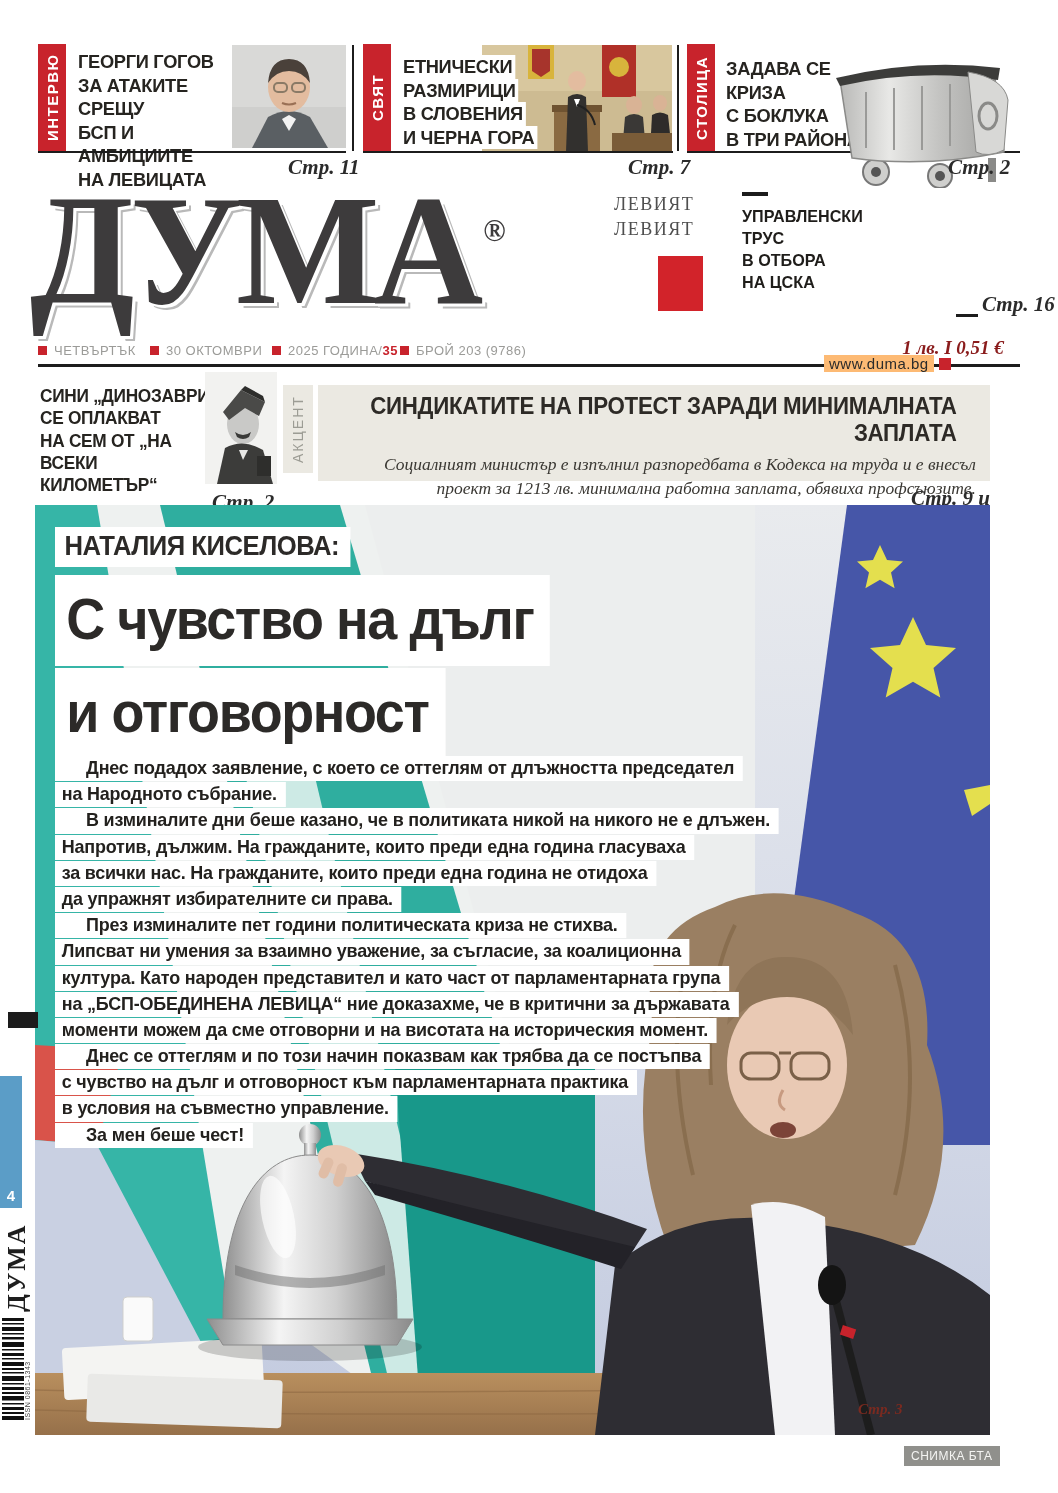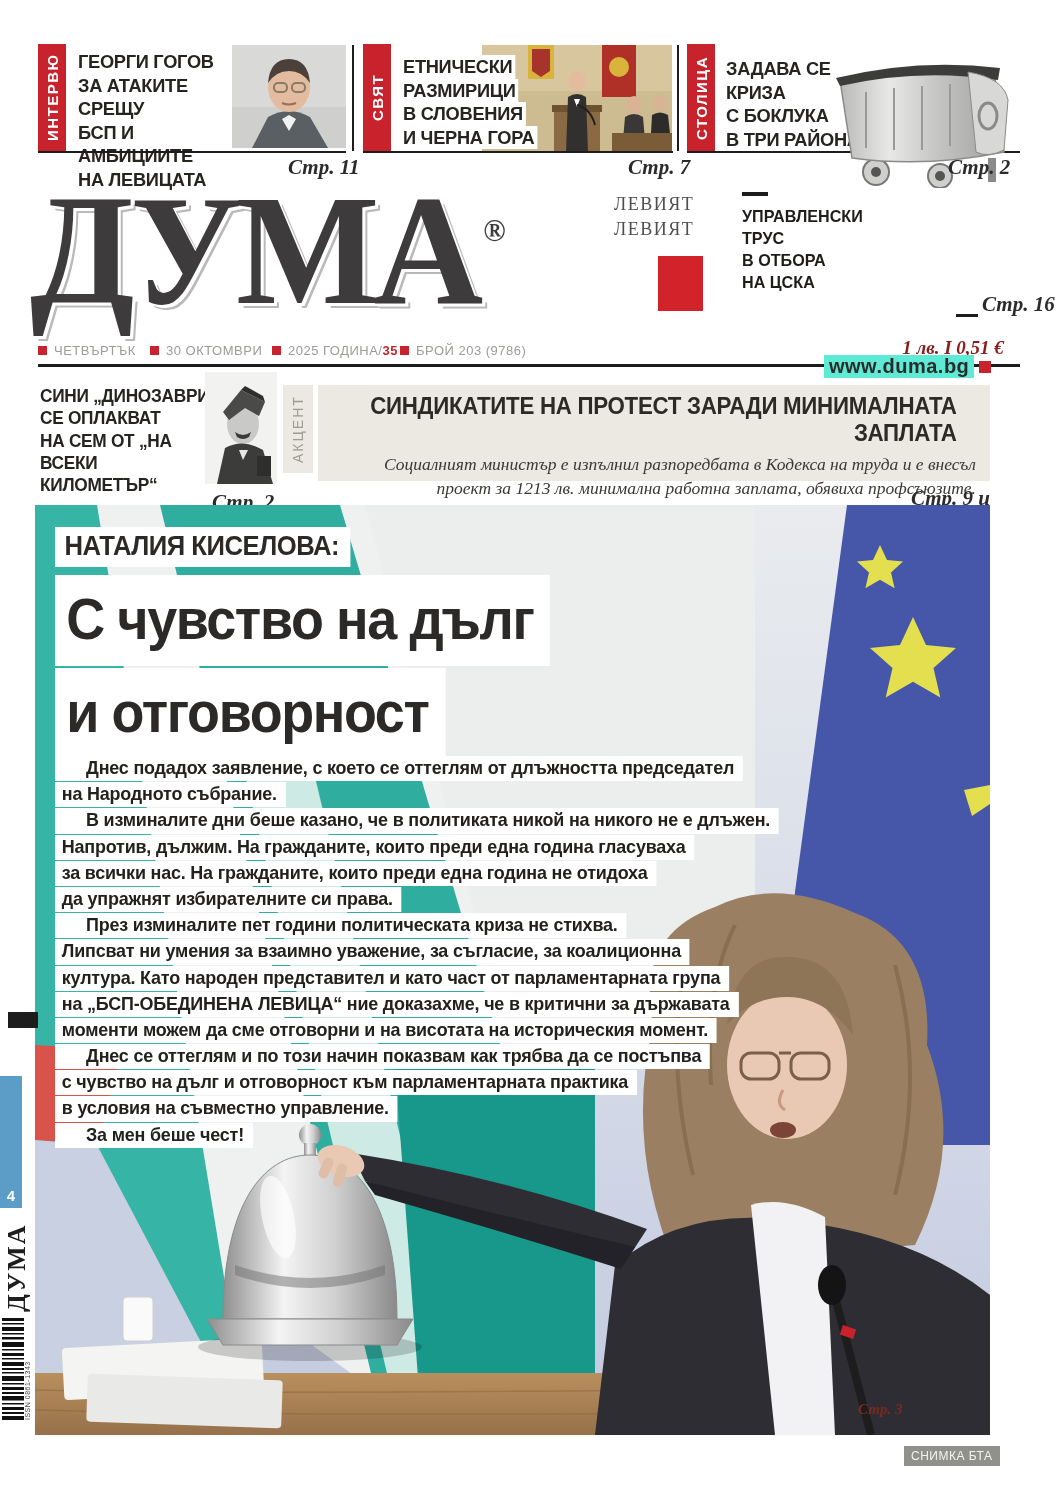--- a/index.html
+++ b/index.html
@@ -32,21 +32,21 @@
              transform:scaleX(.95);transform-origin:left top;}
   .dash{background:#1c1c1c;height:4px;}
 
   
   .dl-item{display:inline-flex;align-items:center;gap:7px;font-size:13px;color:#9b9b98;
            letter-spacing:.5px;}
   .dl-sq{width:9px;height:9px;background:#c8232c;display:inline-block;}
   .dl-red{color:#c8232c;}
   .price{font-family:"Liberation Serif",serif;font-style:italic;font-weight:700;
          font-size:19px;color:#8a1c1c;}
-  .site{font-weight:700;font-size:20px;color:#2b2b2b;background:#5eead4;padding:0 5px;letter-spacing:.5px;}
+  .site{font-weight:400;font-size:15px;color:#2b2b2b;background:#fdba74;padding:0 5px;letter-spacing:.5px;}
 
   
   .ak-box{background:#ebe9e2;}
   .ak-label{background:#ebe9e2;color:#9c9c94;writing-mode:vertical-rl;transform:rotate(180deg);
             display:flex;align-items:center;justify-content:center;font-size:14px;letter-spacing:2px;}
   .ak-head{font-weight:800;font-size:23px;color:#2d2a26;letter-spacing:-0.3px;
            transform:scaleX(.97);transform-origin:left top;}
   .ak-body{font-family:"Liberation Serif",serif;font-style:italic;font-size:17.5px;line-height:1.38;
            color:#3a3833;}
   .ak-body .ind{display:inline-block;width:34px;}

